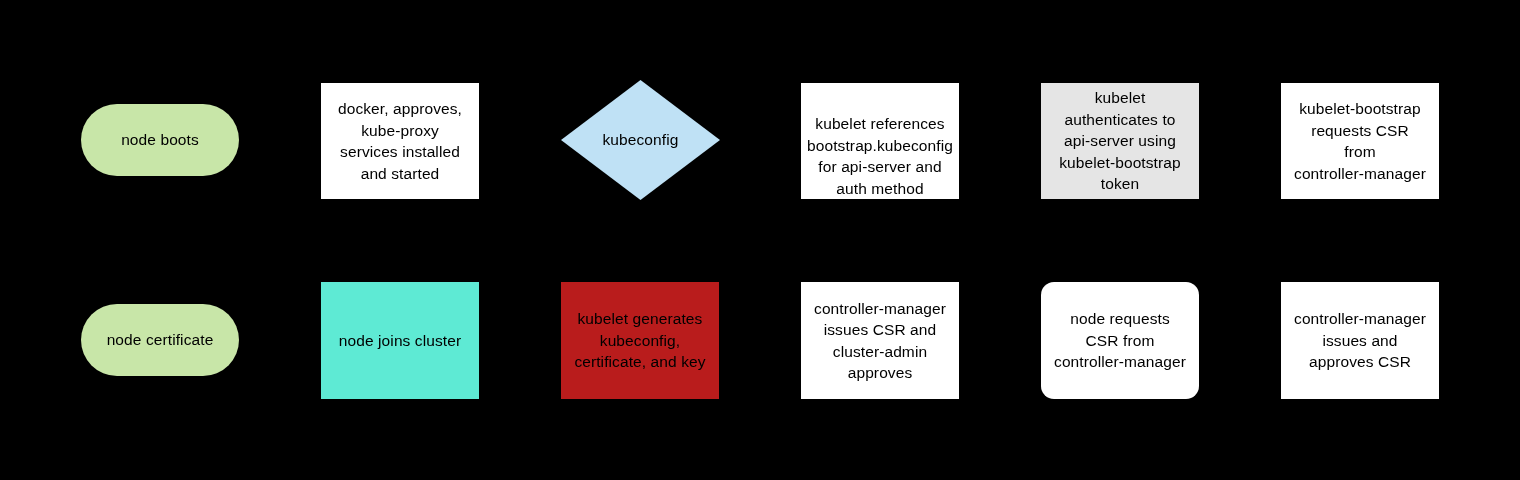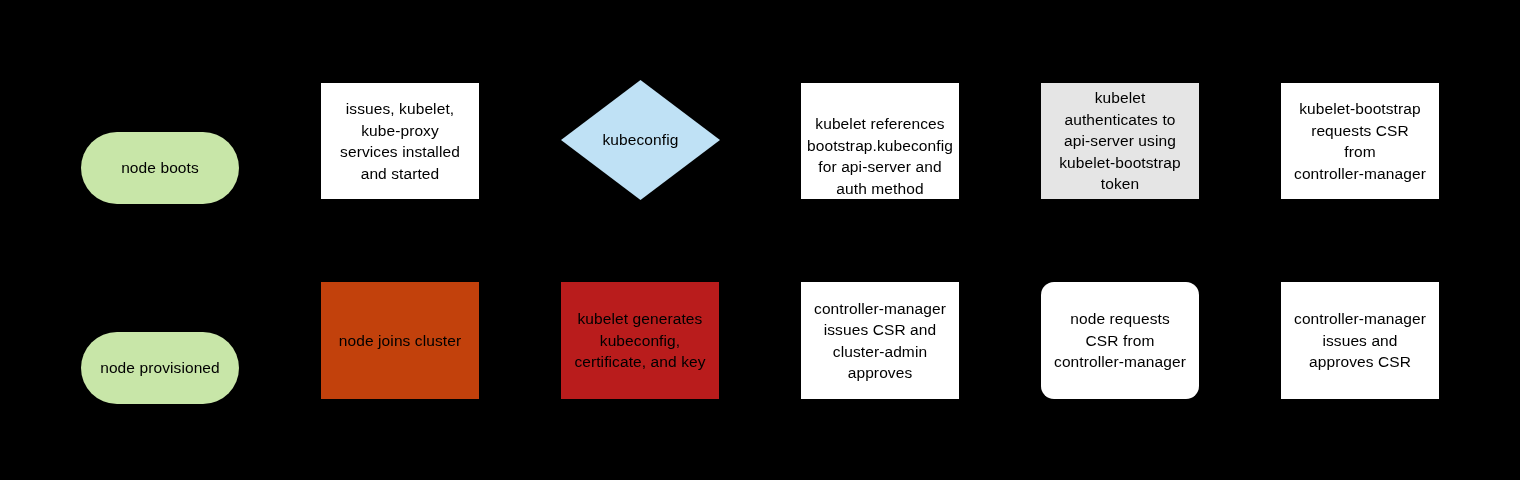--- a/index.html
+++ b/index.html
@@ -32,21 +32,20 @@
     white-space: pre-line;
   }
   
   .rect {
     background: #ffffff;
   }
   
   .pill {
     background: #c8e6a8;
     border-radius: 36px;
-    margin-top: 28px;
   }
   
   .diamond {
     background: transparent;
   }
   .diamond .dshape {
     position: absolute;
     left: 0;
     top: 0;
     width: 100%;
@@ -64,21 +63,21 @@
 </style>
 </head>
 <body>
 
 <div id="canvas" style="background: rgb(0, 0, 0);">
     <div>
       <div class="node pill" style="left: 81px; top: 104px; width: 158px; height: 72px; background: rgb(200, 230, 168);">
         <span class="label">node boots</span>
       </div>
       <div class="node rect" style="left: 321px; top: 83px; width: 158px; height: 116px; background: rgb(255, 255, 255);">
-        <span class="label">issues, kubelet,
+        <span class="label">docker, approves,
 kube-proxy
 services installed
 and started</span>
       </div>
       <div class="node diamond" style="left: 561px; top: 80px; width: 159px; height: 120px;">
         <svg class="dshape" viewBox="0 0 100 100" preserveAspectRatio="none">
           <polygon points="50,0 100,50 50,100 0,50" fill="#bfe1f5"></polygon>
         </svg>
         <span class="label">kubeconfig</span>
       </div>
@@ -97,23 +96,23 @@
       </div>
       <div class="node rect" style="left: 1281px; top: 83px; width: 158px; height: 116px; background: rgb(255, 255, 255);">
         <span class="label">kubelet-bootstrap
 requests CSR
 from
 controller-manager</span>
       </div>
     </div>
     <div>
       <div class="node pill" style="left: 81px; top: 304px; width: 158px; height: 72px; background: rgb(200, 230, 168);">
-        <span class="label">node provisioned</span>
+        <span class="label">node certificate</span>
       </div>
-      <div class="node rect" style="left: 321px; top: 282px; width: 158px; height: 117px; background: #c2410c; text-align: center;">
+      <div class="node rect" style="left: 321px; top: 282px; width: 158px; height: 117px; background: #5eead4; text-align: center;">
         <span class="label">node joins cluster</span>
       </div>
       <div class="node rect" style="left: 561px; top: 282px; width: 158px; height: 117px; background: #b91c1c;">
         <span class="label">kubelet generates
 kubeconfig,
 certificate, and key</span>
       </div>
       <div class="node rect" style="left: 801px; top: 282px; width: 158px; height: 117px; background: rgb(255, 255, 255);">
         <span class="label">controller-manager
 issues CSR and

